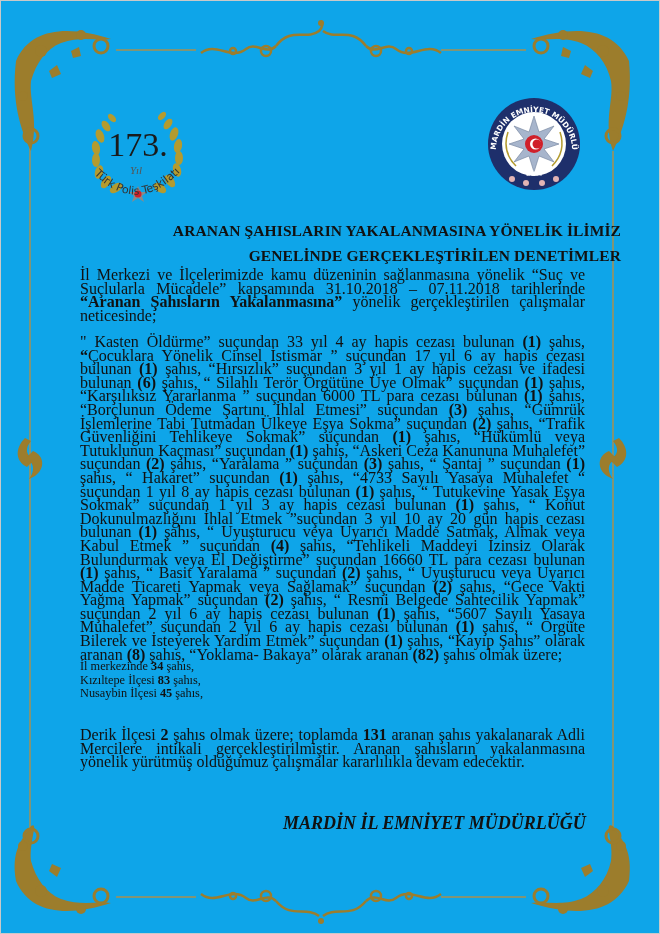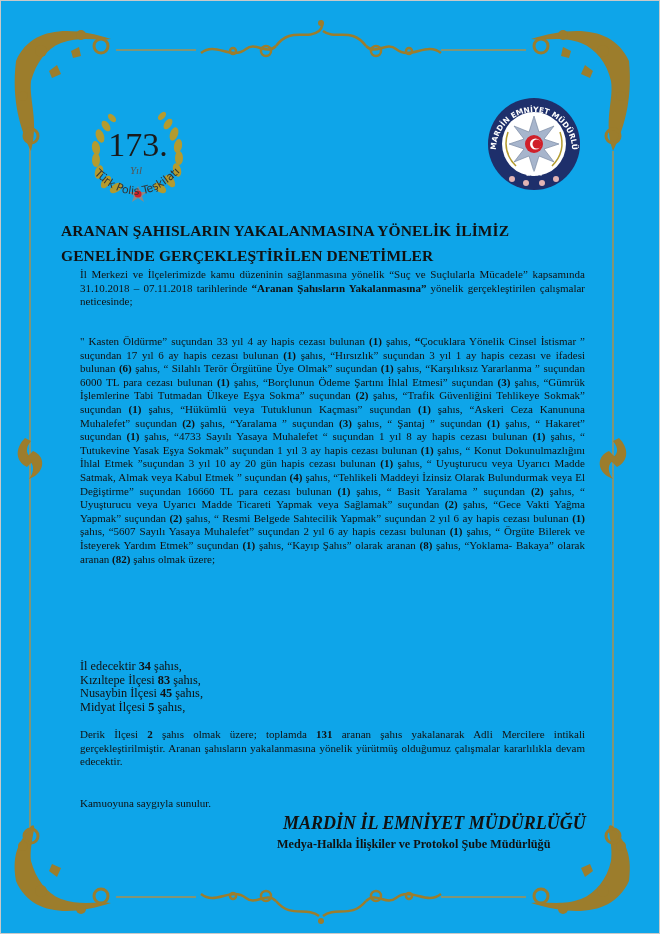--- a/index.html
+++ b/index.html
@@ -1,21 +1,21 @@
 <!DOCTYPE html>
 <html><head>
 <meta charset="utf-8">
 <style>
   html, body { margin:0; padding:0; background:#ffffff; }
   body { width:660px; height:934px; position:relative; overflow:hidden; font-family:"Liberation Serif", serif; color:#111; }
   .page { position:absolute; left:0; top:0; width:658px; height:932px; border:1px solid #c9c9c9; background:#0ea5e9; }
   .ornament { position:absolute; }
   .logo { position:absolute; }
-  .title { position:absolute; left:60px; width:560px; text-align:left; font-weight:bold; font-size:15.5px; letter-spacing:0.1px; }
-  .para { position:absolute; left:79px; width:505px; font-size:11px; line-height:13.6px; text-align:justify; }
+  .title { position:absolute; left:60px; width:560px; text-align:right; font-weight:bold; font-size:15.5px; letter-spacing:0.1px; }
+  .para { position:absolute; left:79px; width:505px; font-size:16px; line-height:13.6px; text-align:justify; }
   .para b { font-weight:bold; }
   .list { position:absolute; left:79px; width:505px; font-size:12.3px; line-height:13.6px; }
   .sig1 { position:absolute; left:282px; top:812px; font-weight:bold; font-size:18px;font-style:italic; }
   .sig2 { position:absolute; left:276px; top:836px; font-weight:bold; font-size:12.2px; }
 </style>
 </head>
 <body>
 
 <div class="page">
 
@@ -165,25 +165,22 @@
   </svg>
 
   <div class="title" style="top:221px;">ARANAN ŞAHISLARIN YAKALANMASINA YÖNELİK İLİMİZ</div>
   <div class="title" style="top:246px;">GENELİNDE GERÇEKLEŞTİRİLEN DENETİMLER</div>
 
   <div class="para" style="top:267px;"><span>İl Merkezi ve İlçelerimizde kamu düzeninin sağlanmasına yönelik “Suç ve Suçlularla Mücadele” kapsamında 31.10.2018 – 07.11.2018 tarihlerinde </span><b>“Aranan Şahısların Yakalanmasına”</b><span> yönelik gerçekleştirilen çalışmalar neticesinde;</span></div>
 
   <div class="para" id="crimes" style="top:334px;"><span>" Kasten Öldürme” suçundan 33 yıl 4 ay hapis cezası bulunan </span><b>(1)</b><span> şahıs, </span><b>“</b><span>Çocuklara Yönelik Cinsel İstismar ” suçundan 17 yıl 6 ay hapis cezası bulunan </span><b>(1)</b><span> şahıs, “Hırsızlık” suçundan 3 yıl 1 ay hapis cezası ve ifadesi bulunan </span><b>(6)</b><span> şahıs, “ Silahlı Terör Örgütüne Üye Olmak” suçundan </span><b>(1)</b><span> şahıs, “Karşılıksız Yararlanma ” suçundan 6000 TL para cezası bulunan </span><b>(1)</b><span> şahıs, “Borçlunun Ödeme Şartını İhlal Etmesi” suçundan </span><b>(3)</b><span> şahıs, “Gümrük İşlemlerine Tabi Tutmadan Ülkeye Eşya Sokma” suçundan </span><b>(2)</b><span> şahıs, “Trafik Güvenliğini Tehlikeye Sokmak” suçundan </span><b>(1)</b><span> şahıs, “Hükümlü veya Tutuklunun Kaçması” suçundan </span><b>(1)</b><span> şahıs, “Askeri Ceza Kanununa Muhalefet” suçundan </span><b>(2)</b><span> şahıs, “Yaralama ” suçundan </span><b>(3)</b><span> şahıs, “ Şantaj ” suçundan </span><b>(1)</b><span> şahıs, “ Hakaret” suçundan </span><b>(1)</b><span> şahıs, “4733 Sayılı Yasaya Muhalefet “ suçundan 1 yıl 8 ay hapis cezası bulunan </span><b>(1)</b><span> şahıs, “ Tutukevine Yasak Eşya Sokmak” suçundan 1 yıl 3 ay hapis cezası bulunan </span><b>(1)</b><span> şahıs, “ Konut Dokunulmazlığını İhlal Etmek ”suçundan 3 yıl 10 ay 20 gün hapis cezası bulunan </span><b>(1)</b><span> şahıs, “ Uyuşturucu veya Uyarıcı Madde Satmak, Almak veya Kabul Etmek ” suçundan </span><b>(4)</b><span> şahıs, “Tehlikeli Maddeyi İzinsiz Olarak Bulundurmak veya El Değiştirme” suçundan 16660 TL para cezası bulunan </span><b>(1)</b><span> şahıs, “ Basit Yaralama ” suçundan </span><b>(2)</b><span> şahıs, “ Uyuşturucu veya Uyarıcı Madde Ticareti Yapmak veya Sağlamak” suçundan </span><b>(2)</b><span> şahıs, “Gece Vakti Yağma Yapmak” suçundan </span><b>(2)</b><span> şahıs, “ Resmi Belgede Sahtecilik Yapmak” suçundan 2 yıl 6 ay hapis cezası bulunan </span><b>(1)</b><span> şahıs, “5607 Sayılı Yasaya Muhalefet” suçundan 2 yıl 6 ay hapis cezası bulunan </span><b>(1)</b><span> şahıs, “ Örgüte Bilerek ve İsteyerek Yardım Etmek” suçundan </span><b>(1)</b><span> şahıs, “Kayıp Şahıs” olarak aranan </span><b>(8)</b><span> şahıs, “Yoklama- Bakaya” olarak aranan </span><b>(82)</b><span> şahıs olmak üzere;</span></div>
 
   <div class="list" id="districts" style="top:659px;">
-      <div><span>İl edecektir </span><b>34</b><span> şahıs,</span></div>
+      <div><span>İl merkezinde </span><b>34</b><span> şahıs,</span></div>
       <div><span>Kızıltepe İlçesi </span><b>83</b><span> şahıs,</span></div>
       <div><span>Nusaybin İlçesi </span><b>45</b><span> şahıs,</span></div>
-      <div><span>Midyat İlçesi </span><b>5</b><span> şahıs,</span></div>
     </div>
 
   <div class="para" style="top:727px;"><span>Derik İlçesi </span><b>2</b><span> şahıs olmak üzere; toplamda </span><b>131</b><span> aranan şahıs yakalanarak Adli Mercilere intikali gerçekleştirilmiştir. Aranan şahısların yakalanmasına yönelik yürütmüş olduğumuz çalışmalar kararlılıkla devam edecektir.</span></div>
 
-  <div class="para" style="top:796px;">Kamuoyuna saygıyla sunulur.</div>
 
   <div class="sig1">MARDİN İL EMNİYET MÜDÜRLÜĞÜ</div>
-  <div class="sig2">Medya-Halkla İlişkiler ve Protokol Şube Müdürlüğü</div>
 </div>
 
 </body></html>

